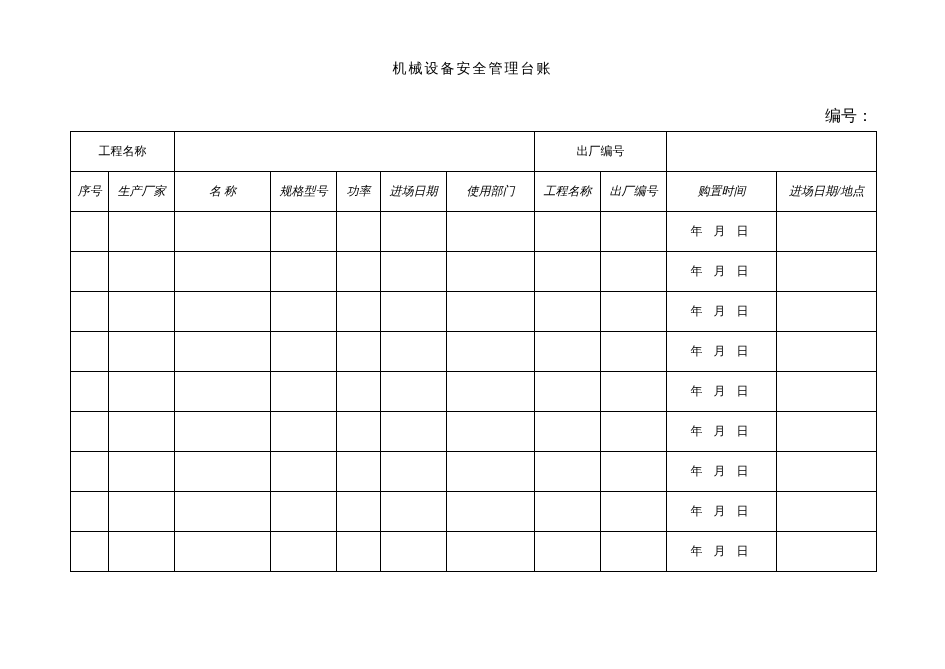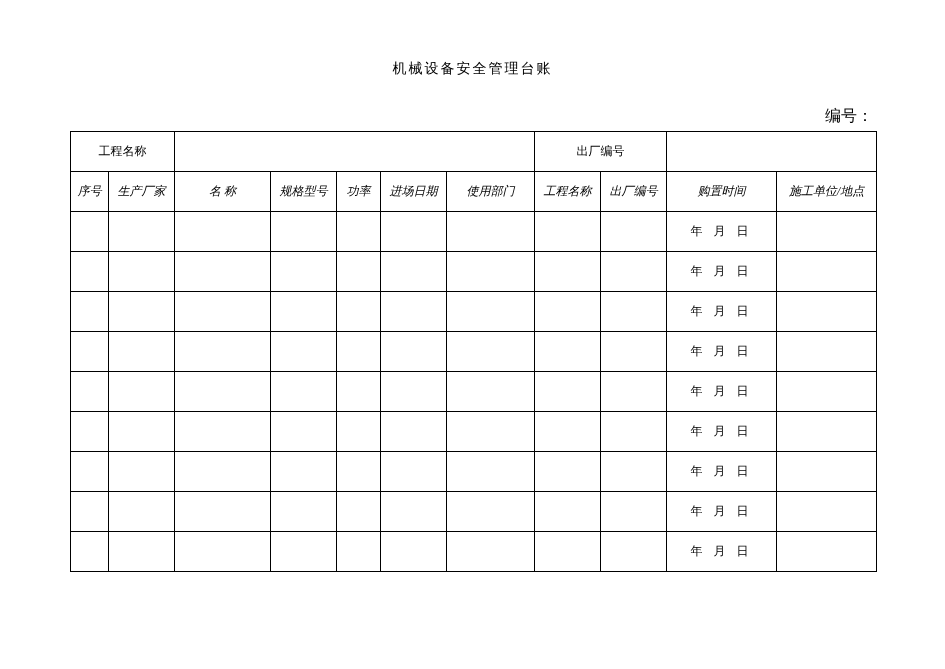--- a/index.html
+++ b/index.html
@@ -82,21 +82,21 @@
       <td>序号</td>
       <td>生产厂家</td>
       <td>名 称</td>
       <td>规格型号</td>
       <td>功率</td>
       <td>进场日期</td>
       <td>使用部门</td>
       <td>工程名称</td>
       <td>出厂编号</td>
       <td>购置时间</td>
-      <td>施工单位/地点</td>
+      <td>进场日期/地点</td>
     </tr>
 
     </tbody>
       <tbody id="rows-body">
         <tr class="data-row">
           <td></td>
           <td></td>
           <td></td>
           <td></td>
           <td></td>

